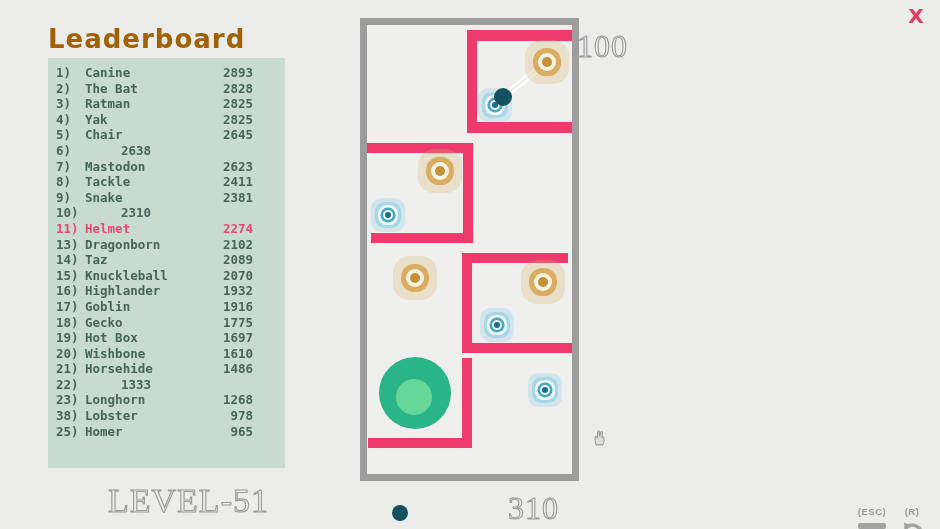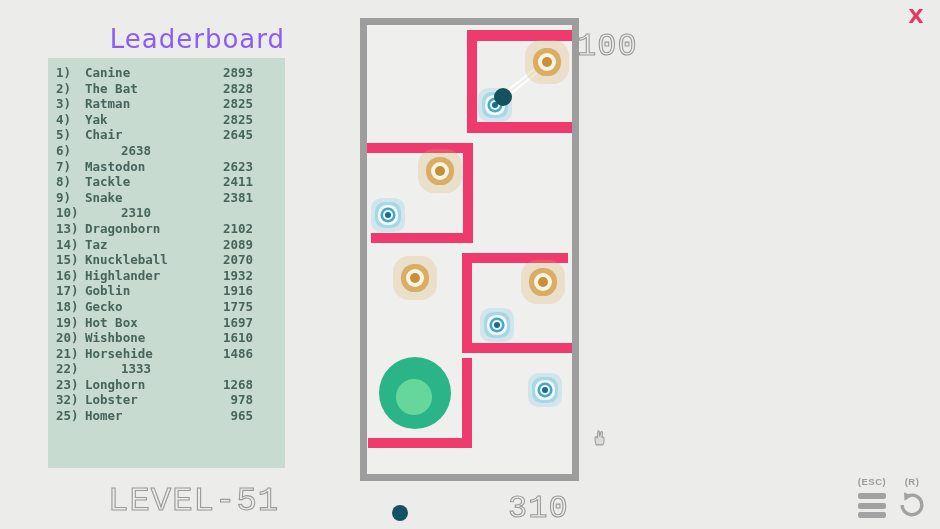--- a/index.html
+++ b/index.html
@@ -4,40 +4,40 @@
 <style>
   html,body{margin:0;padding:0;}
   body{
     width:940px;height:529px;position:relative;overflow:hidden;
     background:#ecedeb;
     font-family:"Liberation Sans",sans-serif;
   }
   
   .lb-title{
     position:absolute;left:48px;top:24px;width:237px;
-    text-align:right;font-size:26px;font-weight:400;color:#8b5cf6;
+    text-align:left;font-size:26px;font-weight:700;color:#a16207;
     letter-spacing:1px;font-family:"DejaVu Sans",sans-serif;
   }
   .lb-panel{
     position:absolute;left:48px;top:58px;width:237px;height:410px;
     background:#c7dbd1;box-sizing:border-box;padding:7px 32px 0 8px;
   }
   .lb-row{
     display:flex;align-items:center;line-height:15.6px;height:15.6px;
     font-family:"DejaVu Sans Mono",monospace;font-size:12.5px;font-weight:700;
     color:#47645b;white-space:nowrap;
   }
   .lb-row .rank{width:29px;flex:0 0 29px;}
   .lb-row .name{flex:1;}
   .lb-row .score{text-align:right;margin-left:36px;}
   .lb-row.hl{color:#e64a6e;}
   
   .thin-num{
     position:absolute;color:#9a9a9a;font-weight:300;letter-spacing:1px;
-    font-family:Liberation Mono, monospace;
+    font-family:Liberation Serif, serif;
   }
   @supports (-webkit-text-stroke: 1px #000){
     .thin-num{color:transparent;-webkit-text-stroke:1.1px #9a9a9a;}
   }
   #level-label{left:108px;top:482px;font-size:34px;}
   #score-top{left:577px;top:28px;font-size:32px;}
   #score-bottom{left:508px;top:490px;font-size:32px;}
   
   #game-area{
     position:absolute;left:360px;top:18px;width:205px;height:449px;
@@ -62,21 +62,21 @@
   
   #progress-dot{position:absolute;left:392px;top:505px;width:16px;height:16px;border-radius:50%;background:#14525f;}
   #close-button{
     position:absolute;left:902px;top:4px;width:28px;height:26px;
     font-size:20px;font-weight:800;color:#e23b62;text-align:center;cursor:pointer;
     font-family:"DejaVu Sans",sans-serif;
   }
   .ctl-group{position:absolute;top:476px;text-align:center;color:#9b9b9b;}
   #esc-group{left:854px;width:36px;}
   #r-group{left:894px;width:36px;}
-  .ctl-label{font-size:9.5px;font-weight:700;letter-spacing:0.5px;color:#9b9b9b;}
+  .ctl-label{font-size:9.5px;font-weight:700;letter-spacing:0.5px;color:#9b9b9b;margin-top:30px;}
   .menu-bars{margin:6px auto 0 auto;width:28px;}
   .menu-bars .bar{width:28px;height:6px;border-radius:2px;background:#a2a2a2;margin-bottom:3.5px;}
   #restart-icon{margin-top:2px;}
   #cursor-icon{position:absolute;left:592px;top:428px;width:15px;height:18px;}
 </style>
 </head>
 <body>
 
 <div class="lb-title">Leaderboard</div>
 
@@ -123,20 +123,25 @@
       </div>
       <div class="lb-row">
         <span class="rank">9)</span>
         <span class="name">Snake</span>
         <span class="score">2381</span>
       </div>
       <div class="lb-row">
         <span class="rank">10)</span>
         <span class="score">2310</span>
       </div>
+      <div class="lb-row hl">
+        <span class="rank">11)</span>
+        <span class="name">Helmet</span>
+        <span class="score">2274</span>
+      </div>
       <div class="lb-row">
         <span class="rank">13)</span>
         <span class="name">Dragonborn</span>
         <span class="score">2102</span>
       </div>
       <div class="lb-row">
         <span class="rank">14)</span>
         <span class="name">Taz</span>
         <span class="score">2089</span>
       </div>
@@ -178,21 +183,21 @@
       <div class="lb-row">
         <span class="rank">22)</span>
         <span class="score">1333</span>
       </div>
       <div class="lb-row">
         <span class="rank">23)</span>
         <span class="name">Longhorn</span>
         <span class="score">1268</span>
       </div>
       <div class="lb-row">
-        <span class="rank">32)</span>
+        <span class="rank">38)</span>
         <span class="name">Lobster</span>
         <span class="score">978</span>
       </div>
       <div class="lb-row">
         <span class="rank">25)</span>
         <span class="name">Homer</span>
         <span class="score">965</span>
       </div>
     </div>
 </div>

